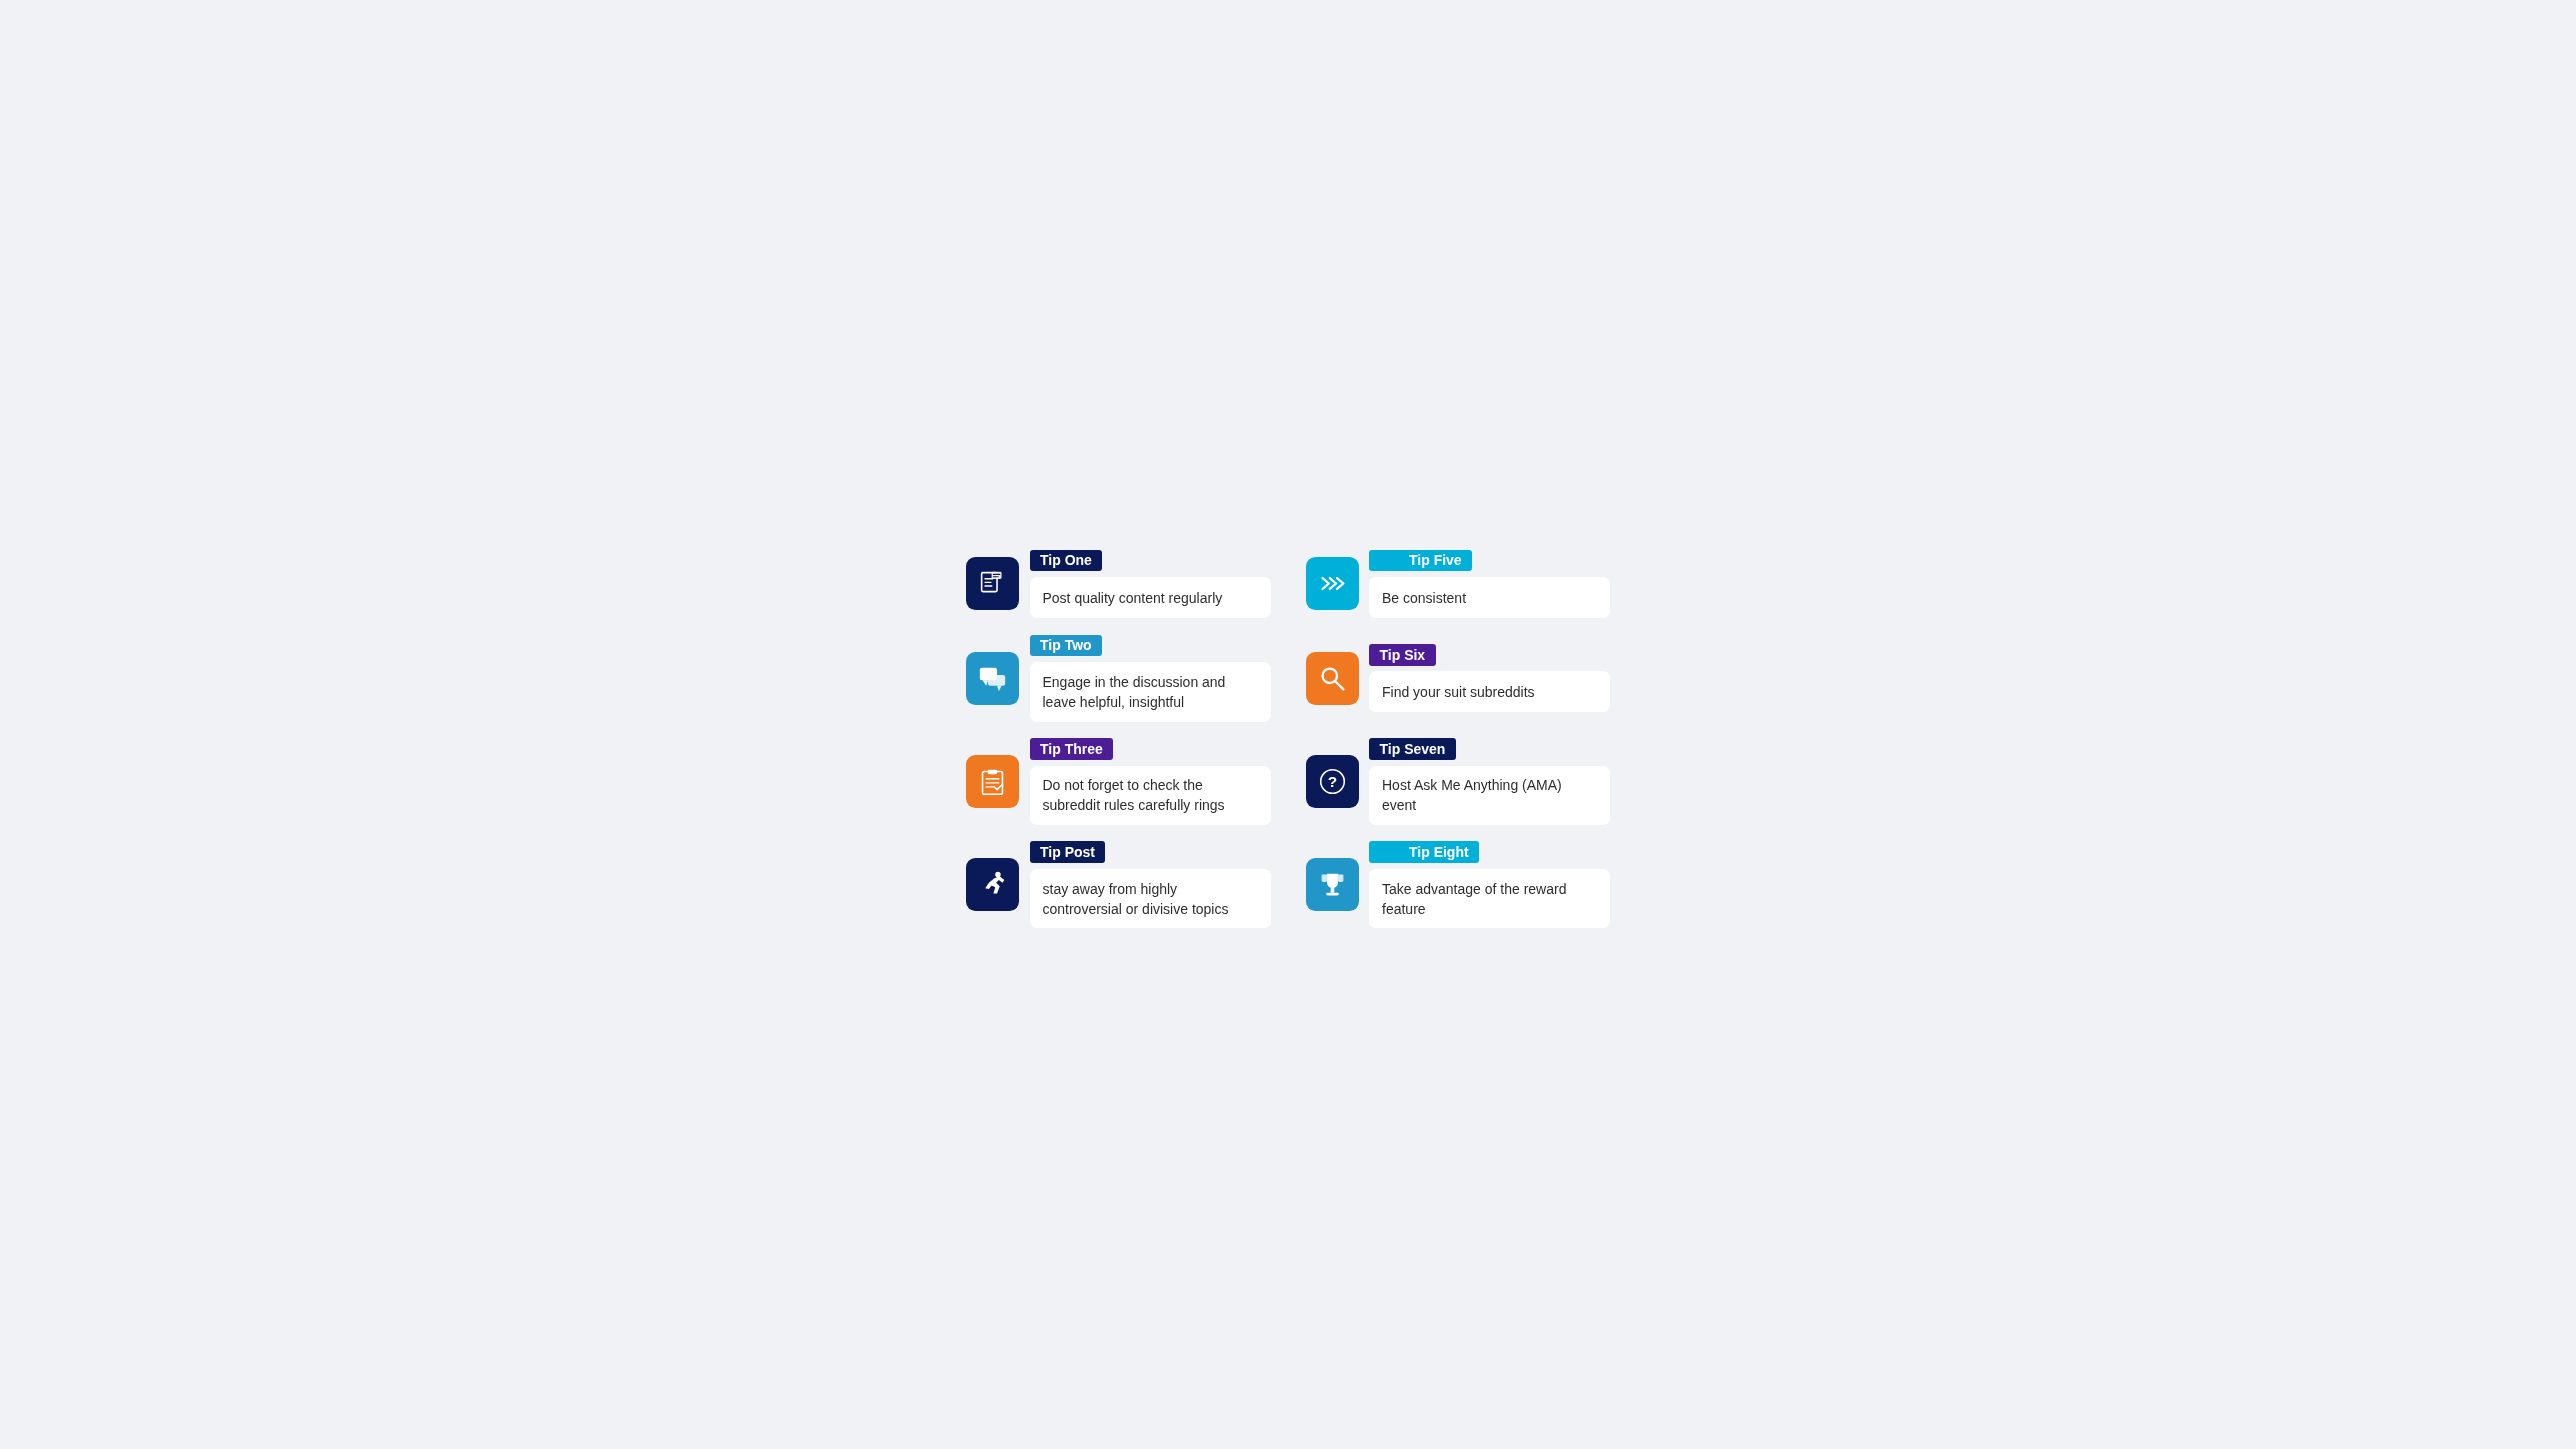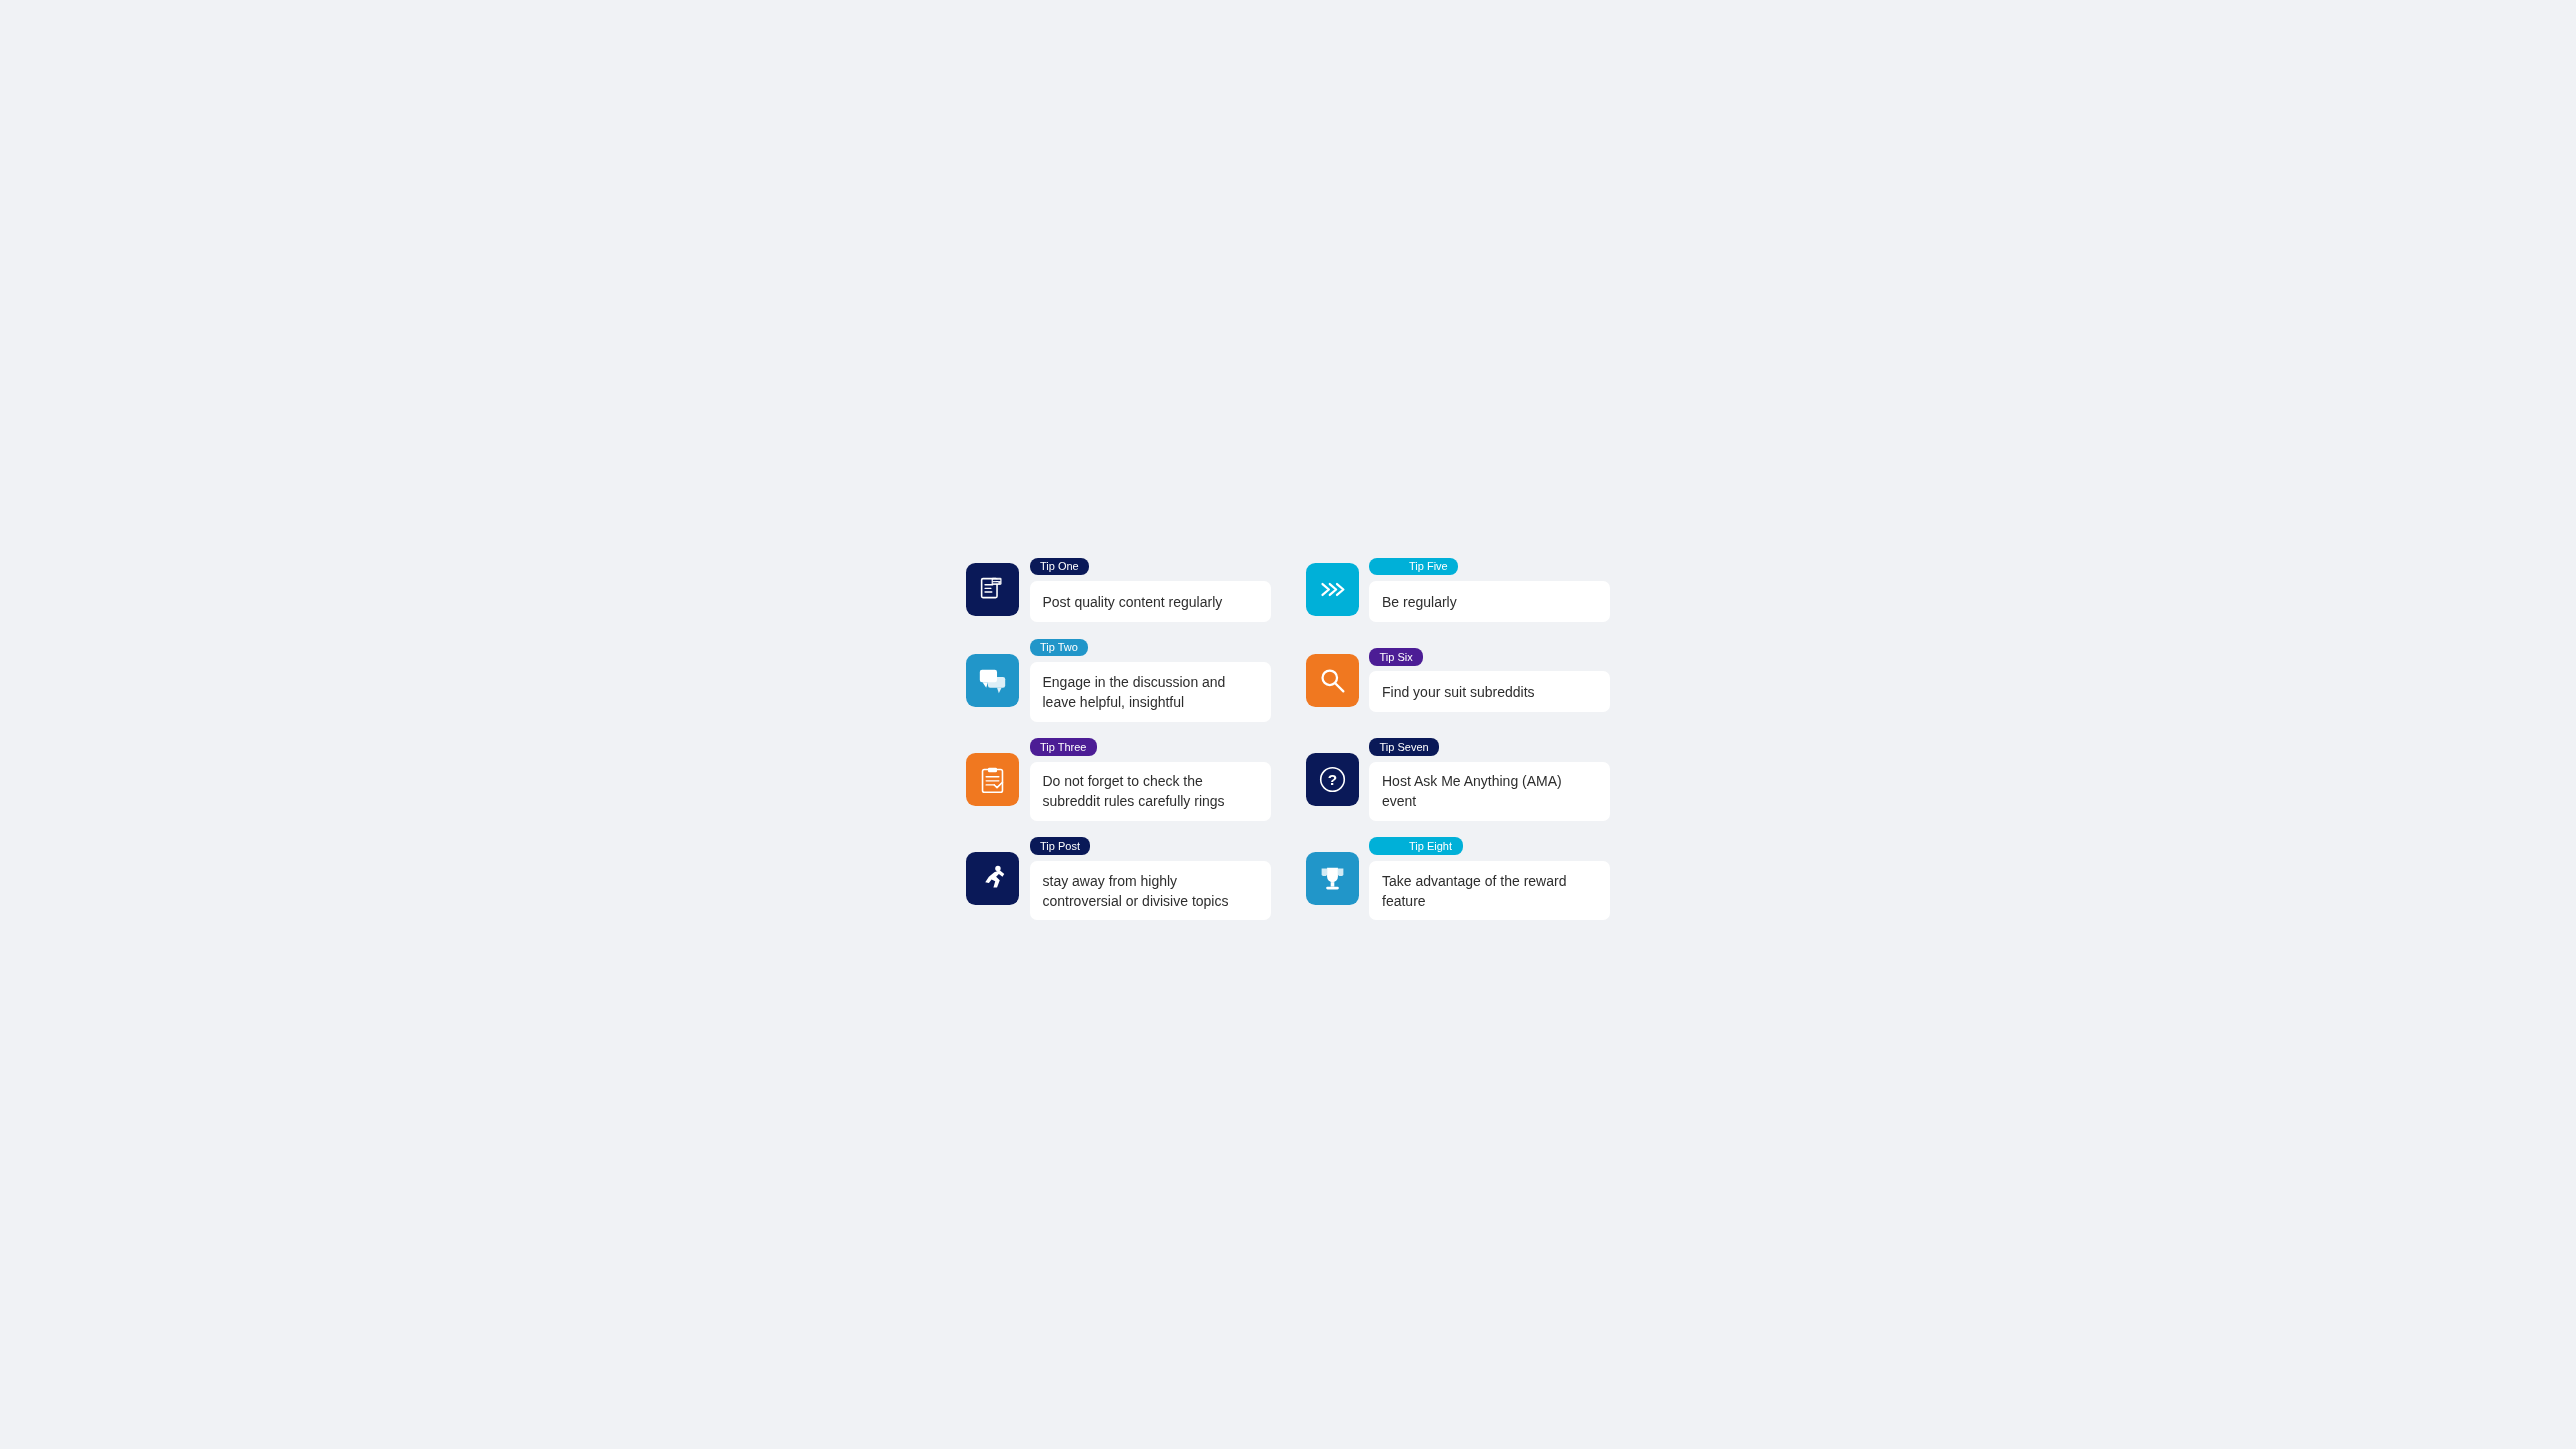--- a/index.html
+++ b/index.html
@@ -55,23 +55,23 @@
       fill: white;
     }
 
     .tip-content {
       flex: 1;
     }
 
     .tip-badge {
       display: inline-block;
       padding: 2.9px 10.5px;
-      border-radius: 8px;
-      font-size: 11px;
-      font-weight: 400;
+      border-radius: 3px;
+      font-size: 14px;
+      font-weight: 700;
       color: white;
       margin-bottom: 5.9px;
     }
 
     .tip-text-box {
       background: white;
       border-radius: 7px;
       padding: 9.4px 13px;
       font-size: 14px;
       color: #2d2d2d;
@@ -120,21 +120,21 @@
       <div class="tip-item">
     <div class="tip-icon-box bg-cyan">
       <svg viewBox="0 0 64 64" fill="white" xmlns="http://www.w3.org/2000/svg">
     <polyline points="10,20 24,32 10,44" fill="none" stroke="white" stroke-width="5" stroke-linecap="round" stroke-linejoin="round"></polyline>
     <polyline points="26,20 40,32 26,44" fill="none" stroke="white" stroke-width="5" stroke-linecap="round" stroke-linejoin="round"></polyline>
     <polyline points="42,20 56,32 42,44" fill="none" stroke="white" stroke-width="5" stroke-linecap="round" stroke-linejoin="round"></polyline>
   </svg>
     </div>
     <div class="tip-content">
       <div class="tip-badge badge-cyan">Tip Five</div>
-      <div class="tip-text-box">Be regularly</div>
+      <div class="tip-text-box">Be consistent</div>
     </div>
   </div>
       <div class="tip-item">
     <div class="tip-icon-box bg-blue">
       <svg viewBox="0 0 64 64" fill="white" xmlns="http://www.w3.org/2000/svg">
     <rect x="4" y="8" width="38" height="28" rx="5" fill="white"></rect>
     <polygon points="10,36 18,48 22,36" fill="white"></polygon>
     <rect x="22" y="24" width="38" height="24" rx="5" fill="white" opacity="0.85"></rect>
     <polygon points="52,48 46,60 42,48" fill="white" opacity="0.85"></polygon>
   </svg>

